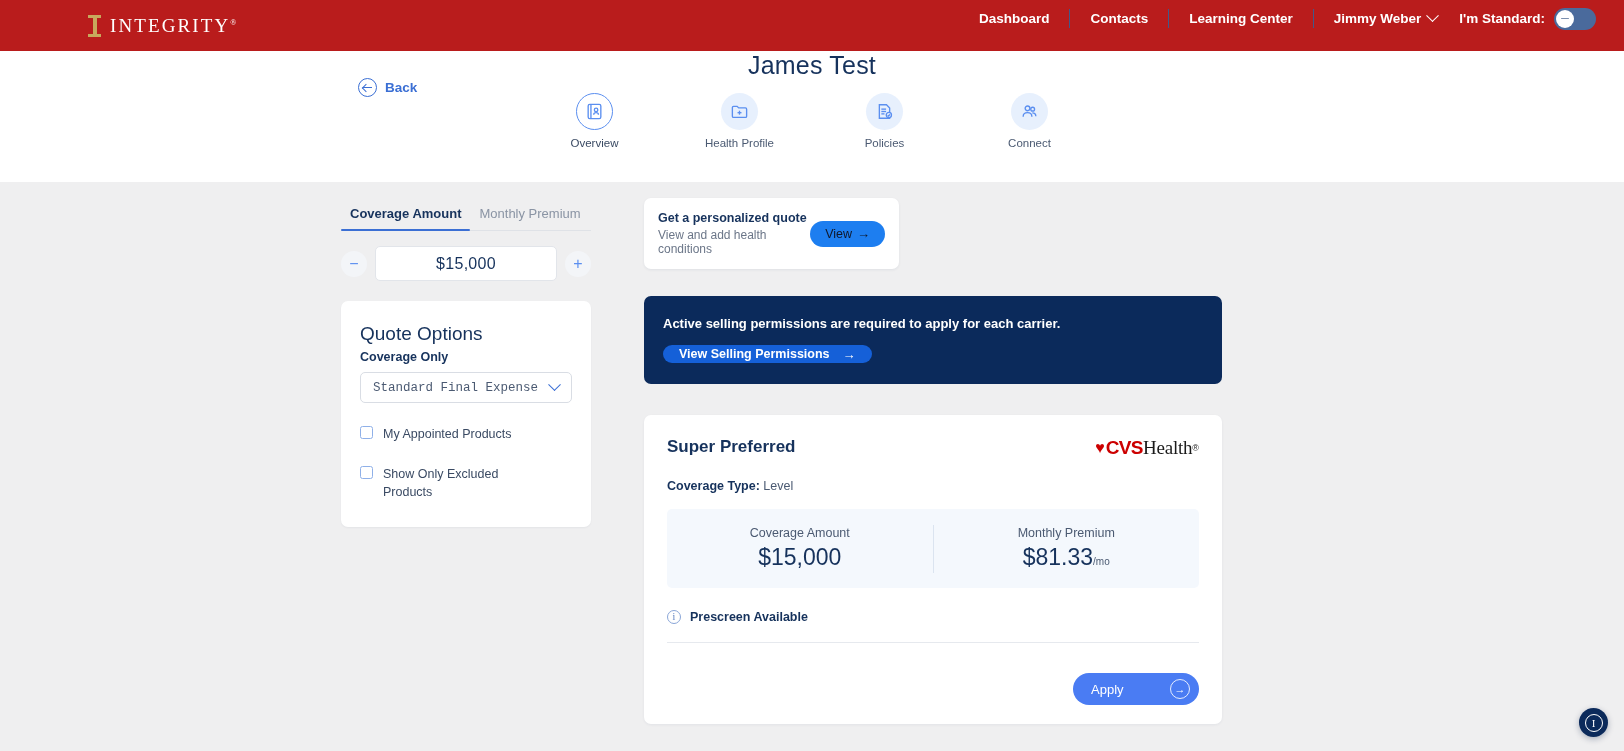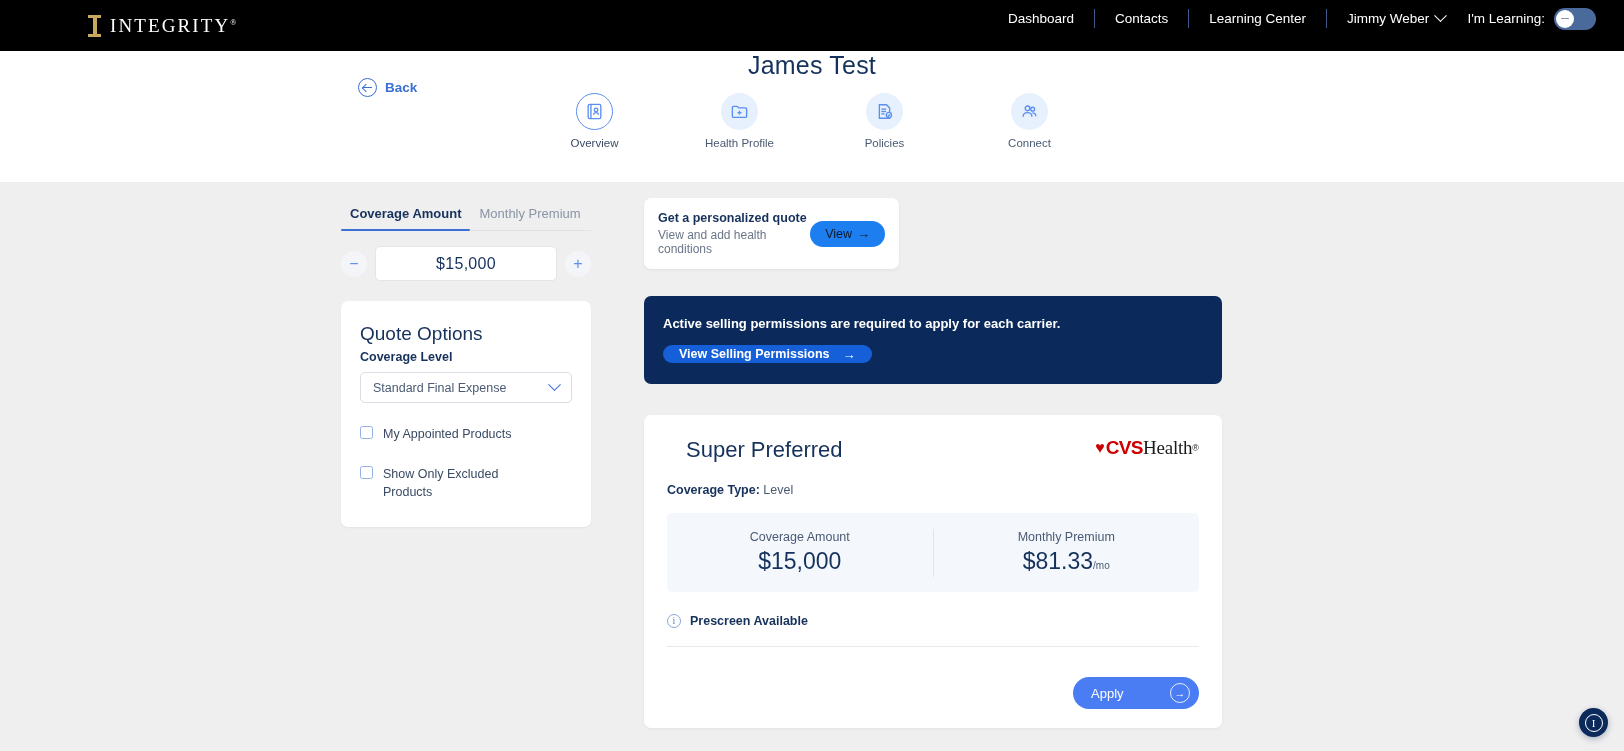--- a/index.html
+++ b/index.html
@@ -7,21 +7,21 @@
   html, body {
     width: 1624px; height: 751px;
     font-family: "Liberation Sans", sans-serif;
     background: #efeff0;
     overflow: hidden;
   }
 
   
   .topnav {
     height: 51px; width: 100%;
-    background: #000000;
+    background: #b91c1c;
     display: flex; align-items: center;
     position: relative;
   }
   .brand { display: flex; align-items: center; margin-left: 88px; gap: 9px; }
   .brand-mark {
     width: 13px; height: 22px; position: relative; display: block;
   }
   .brand-mark::before, .brand-mark::after {
     content: ""; position: absolute; left: 0; width: 13px; height: 3px;
     background: #c8a85c;
@@ -34,21 +34,21 @@
   }
   .brand-text {
     color: #ffffff; font-family: "Liberation Serif", serif;
     font-size: 19px; letter-spacing: 2.1px; font-weight: 400;
     position: relative;
   }
   .brand-text sup { font-size: 8px; vertical-align: super; letter-spacing: 0; }
 
   .nav-right {
     position: absolute; right: 28px; top: 0; height: 37px;
-    display: flex; align-items: center;
+    display: flex; align-items: center; font-weight: bold;
   }
   .nav-link {
     color: #ffffff; font-size: 13.5px; padding: 0 20px;
     text-decoration: none; white-space: nowrap;
   }
   .nav-sep { width: 1px; height: 19px; background: #41598a; }
   .nav-user { display: flex; align-items: center; gap: 7px; padding: 0 16px 0 20px; color: #fff; font-size: 13.5px; }
   .chev-down {
     width: 9px; height: 9px; border-right: 1.6px solid #ffffff;
     border-bottom: 1.6px solid #ffffff; transform: rotate(45deg) translate(-2px,-2px);
@@ -144,20 +144,21 @@
     padding: 22px 19px 26px 19px; min-height: 222px;
     box-shadow: 0 1px 2px rgba(20,40,80,.05);
   }
   .quote-title { font-size: 19px; color: #16325c; font-weight: 400; }
   .field-label { font-size: 12.5px; color: #16325c; font-weight: 700; margin-top: 5px; }
   .select-box {
     margin-top: 8px; height: 31px; border: 1px solid #d9dde4;
     border-radius: 5px; display: flex; align-items: center;
     justify-content: space-between; padding: 0 12px; cursor: pointer;
     background: #fff;
+    font-family: Liberation Mono, monospace;
   }
   .select-val { font-size: 12.5px; color: #4b5a72; }
   .chev-sel {
     width: 9px; height: 9px; border-right: 1.7px solid #3b6fd4;
     border-bottom: 1.7px solid #3b6fd4; transform: rotate(45deg) translate(-2px,-2px);
   }
   .check-row { display: flex; align-items: flex-start; gap: 10px; margin-top: 22px; cursor: pointer; }
   .cbox {
     width: 13px; height: 13px; border: 1.5px solid #8fb0e8; border-radius: 2.5px;
     background: #fff; flex: 0 0 auto; margin-top: 1px;
@@ -191,21 +192,21 @@
     font-weight: 600; cursor: pointer; display: inline-flex;
     align-items: center; gap: 13px;
   }
   .arrow-r { font-size: 13px; line-height: 1; }
 
   .product-card {
     margin-top: 31px; background: #ffffff; border-radius: 7px;
     padding: 22px 23px 19px 23px; box-shadow: 0 1px 3px rgba(20,40,80,.06);
   }
   .pc-head { display: flex; align-items: flex-start; justify-content: space-between; }
-  .pc-title { font-size: 22px; color: #16325c; font-weight: 400; margin-left: 19px; }
+  .pc-title { font-size: 17px; color: #16325c; font-weight: 700; }
   .cvs-logo { display: flex; align-items: center; }
   .cvs-heart { color: #cc0000; font-size: 16px; line-height: 1; margin-right: 1px; }
   .cvs-c { color: #cc0000; font-weight: 800; font-size: 19px; letter-spacing: -.6px; font-family: "Liberation Sans", sans-serif; }
   .cvs-h { color: #1a1a1a; font-size: 19px; font-family: "Liberation Serif", serif; letter-spacing: -.2px; }
   .cvs-r { color: #1a1a1a; font-size: 9px; vertical-align: baseline; }
 
   .cov-type { margin-top: 20px; font-size: 12.5px; color: #16325c; }
   .cov-type b { font-weight: 700; }
   .cov-type span { color: #4b5a72; }
 
@@ -274,21 +275,21 @@
     <span class="nav-sep"></span>
     <a class="nav-link" href="#">Contacts</a>
     <span class="nav-sep"></span>
     <a class="nav-link" href="#">Learning Center</a>
     <span class="nav-sep"></span>
     <div class="nav-user">
       <span>Jimmy Weber</span>
       <span class="chev-down"></span>
     </div>
     <div class="avail-wrap">
-      <span class="avail-label">I'm Learning:</span>
+      <span class="avail-label">I'm Standard:</span>
       <span class="toggle">
         <span class="knob"></span>
       </span>
     </div>
   </div>
 </div>
 
 <div class="profile-header">
   <div class="back-btn">
     <span class="back-circle"></span>
@@ -361,21 +362,21 @@
     </div>
 
     <div class="stepper">
       <button class="step-btn">−</button>
       <div class="amount-box">$15,000</div>
       <button class="step-btn">+</button>
     </div>
 
     <div class="quote-card">
       <div class="quote-title">Quote Options</div>
-      <div class="field-label">Coverage Level</div>
+      <div class="field-label">Coverage Only</div>
 
       <div class="select-box">
         <span class="select-val">Standard Final Expense</span>
         <span class="chev-sel"></span>
       </div>
 
       <div class="check-row">
         <span class="cbox"></span>
         <span class="check-label">My Appointed Products</span>
       </div>

